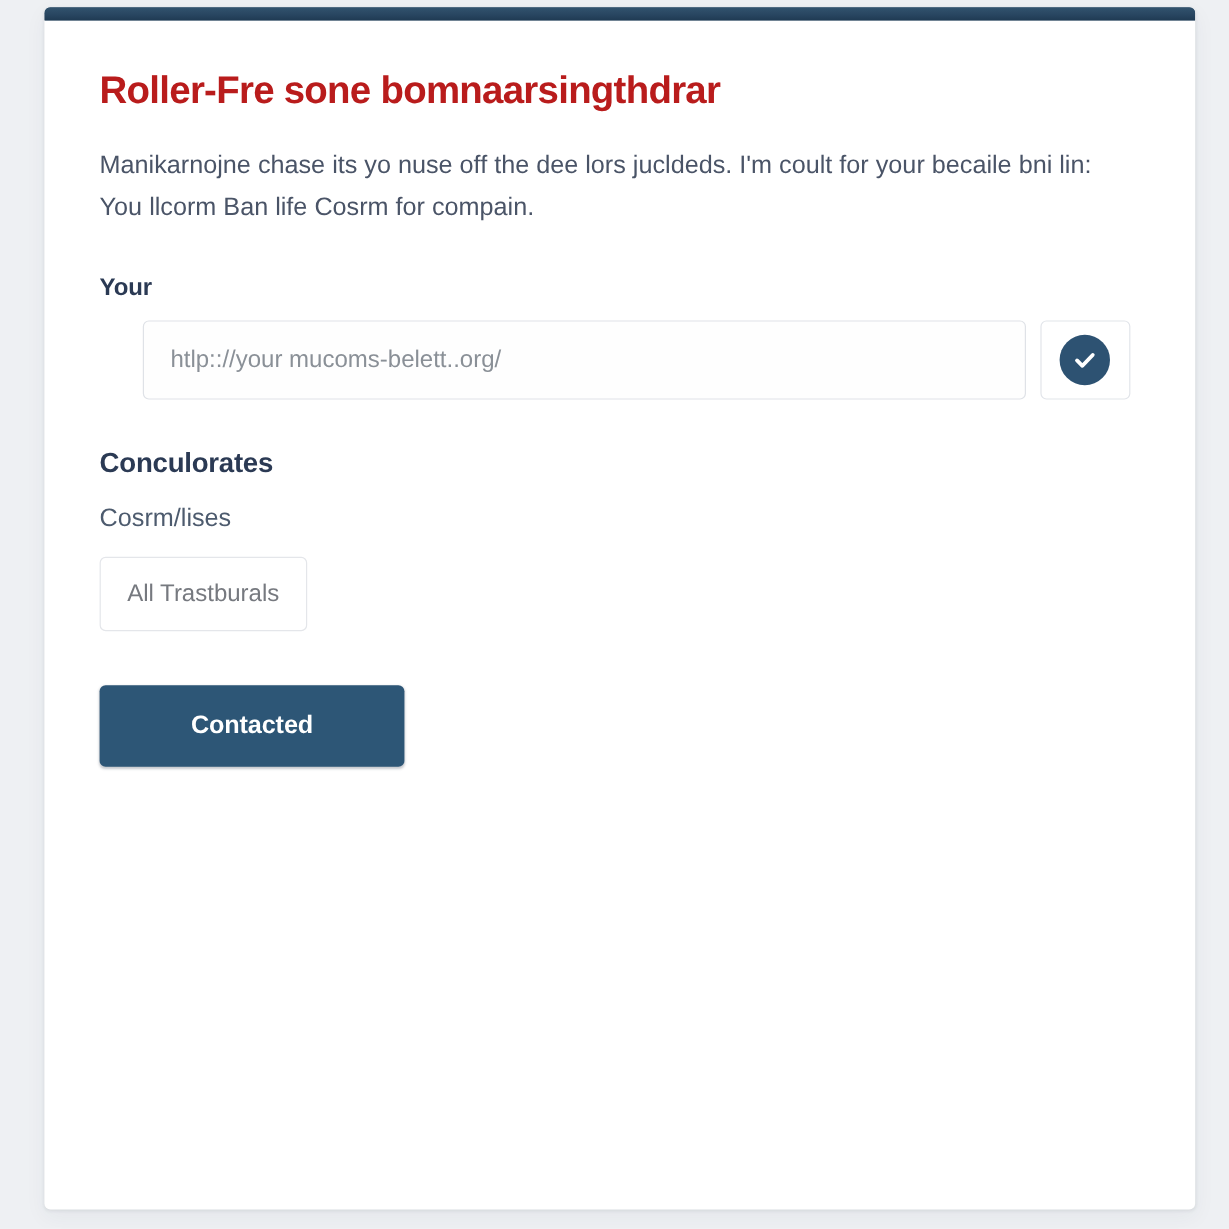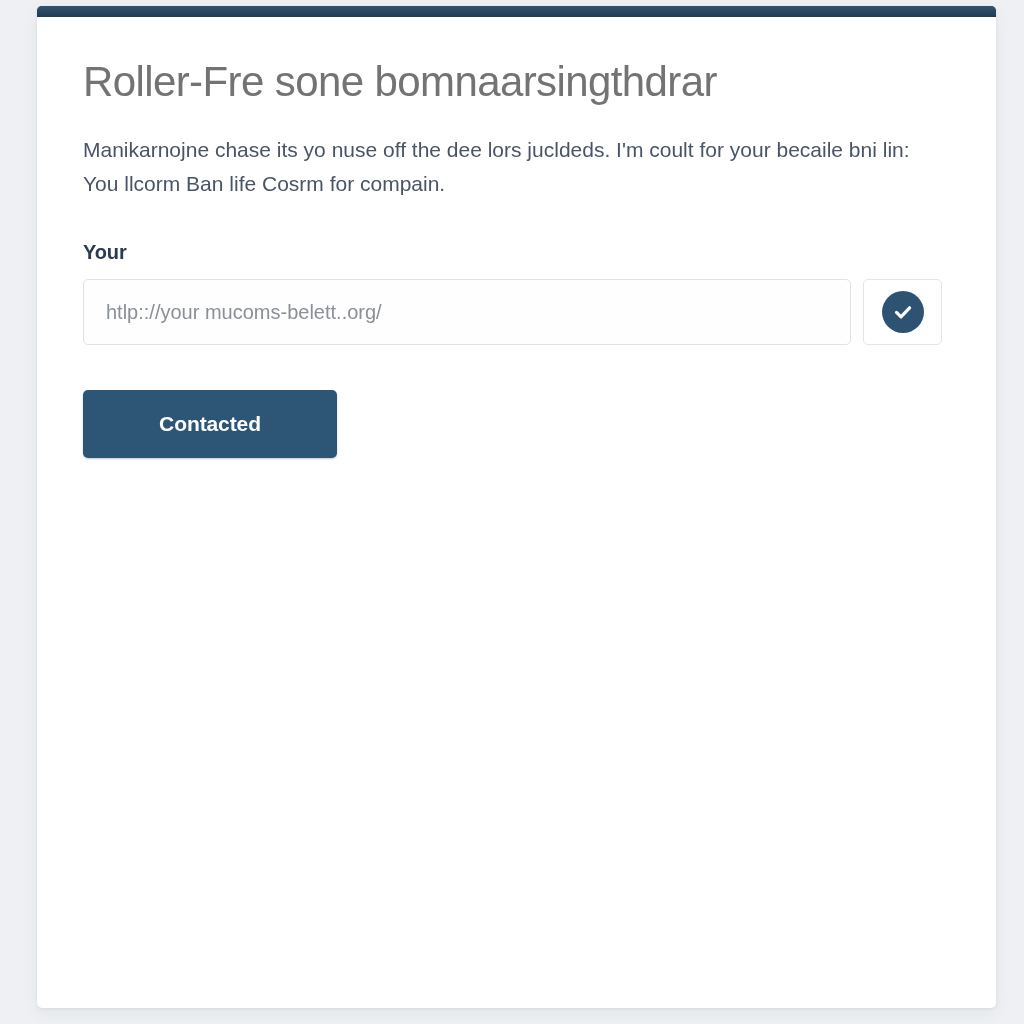--- a/index.html
+++ b/index.html
@@ -39,25 +39,25 @@
   .card-inner {
     position: absolute;
     left: 0; top: 11px;
     width: 959px;
     padding: 26px 54px 0 46px;
   }
 
   .page-title {
     margin: 0;
     padding-top: 14px;
-    font-size: 42px;
+    font-size: 32px;
     line-height: 1.18;
-    font-weight: 400;
+    font-weight: 700;
     letter-spacing: -0.6px;
-    color: #737373;
+    color: #b91c1c;
   }
 
   .intro-paragraph {
     margin: 0;
     padding-top: 26px;
     width: 862px;
     font-size: 21px;
     line-height: 1.66;
     color: #4a5467;
     font-weight: 400;
@@ -69,20 +69,21 @@
     font-weight: 700;
     color: #2b3a54;
     letter-spacing: -0.1px;
   }
 
   .url-row {
     display: flex;
     align-items: stretch;
     gap: 12px;
     padding-top: 15px;
+    margin-left: 36px;
   }
   .url-input {
     width: 770px;
     height: 66px;
     border: 1px solid #dfe2e7;
     border-radius: 5px;
     background: #fefefe;
     font-family: "Liberation Sans", sans-serif;
     font-size: 20px;
     color: #3c4656;
@@ -205,20 +206,25 @@
           <button class="verify-button">
             <span class="check-badge">
               <svg width="24" height="24" viewBox="0 0 24 24" aria-hidden="true">
                 <path d="M5.5 12.4 L10 16.8 L18.6 7.8" fill="none" stroke="#ffffff" stroke-width="3.2" stroke-linecap="round" stroke-linejoin="round"></path>
               </svg>
             </span>
           </button>
         </div>
       </div>
 
+      <div class="section-block">
+        <h2 class="section-heading">Conculorates</h2>
+        <p class="section-subtext">Cosrm/lises</p>
+        <div class="chip-box">All Trastburals</div>
+      </div>
 
 
       <div class="submit-row">
         <button class="submit-button">Contacted</button>
       </div>
 
     </div>
   </div>
 </div>
 

